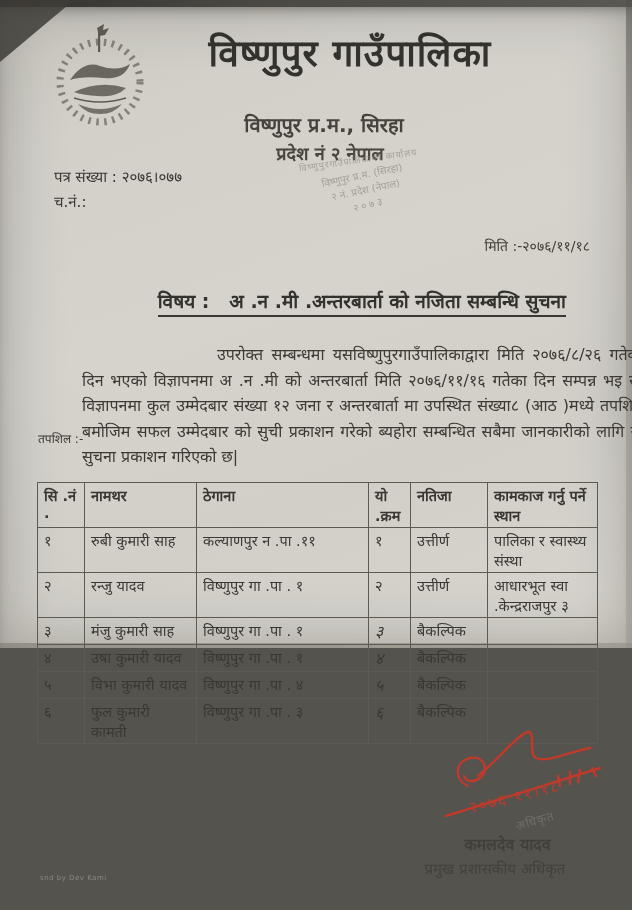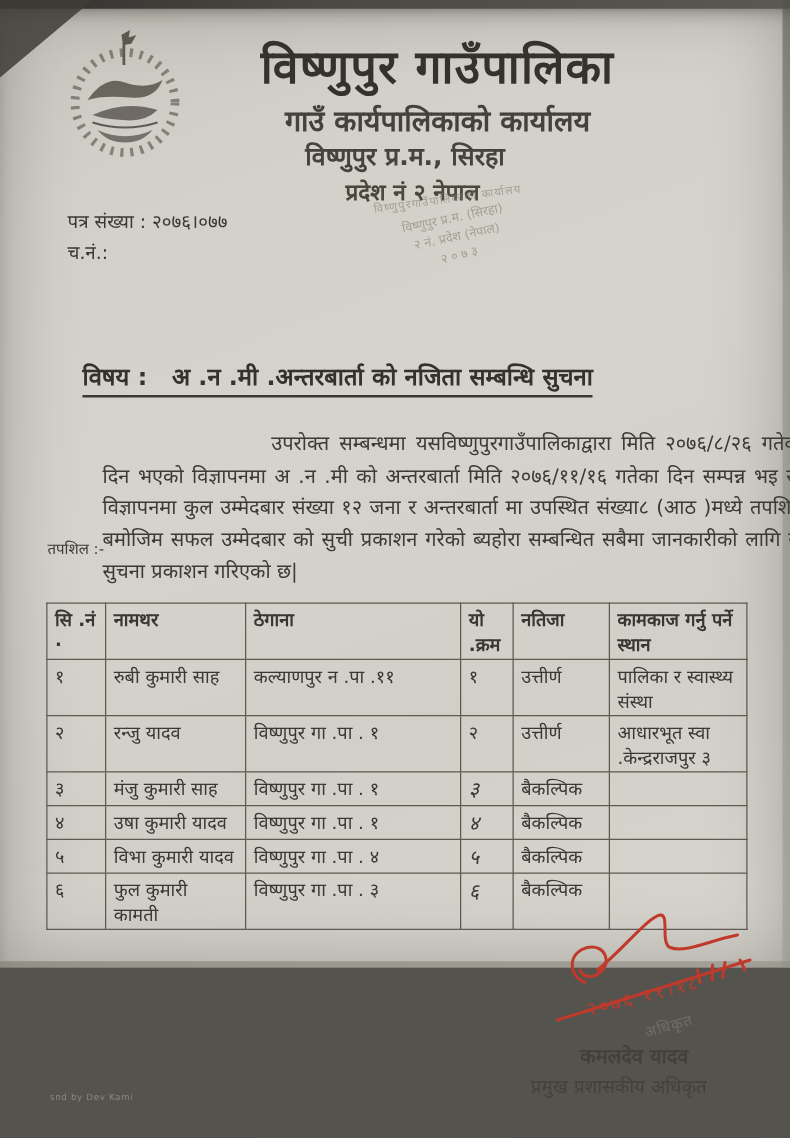--- a/index.html
+++ b/index.html
@@ -2,21 +2,21 @@
 <html><head>
 <meta charset="utf-8">
 <style>
   html,body{margin:0;padding:0;}
   body{
     width:632px;height:910px;overflow:hidden;
     background:#55534e;
     font-family:"DejaVu Sans","Liberation Sans",sans-serif;
   }
   .photo{
-    position:relative;width:632px;height:774px;
+    position:relative;width:632px;height:648px;
     background:linear-gradient(160deg,#c7c5be 0%,#d2d0c9 18%,#d5d3cc 45%,#d1cfc8 70%,#d7d5ce 100%);
     box-shadow:inset 0 0 60px rgba(60,58,52,.35), inset 0 14px 18px -12px rgba(20,18,14,.9);
     color:#3b3833;
   }
   
   .edge-top{position:absolute;top:0;left:0;width:100%;height:7px;background:linear-gradient(90deg,#33312d,#4a4843 40%,#5a5852);}
   .corner-tl{position:absolute;top:0;left:0;width:74px;height:62px;background:#3e3c37;clip-path:polygon(0 0,100% 0,0 100%);opacity:.85;}
   .edge-right{position:absolute;top:0;right:0;width:6px;height:100%;background:linear-gradient(180deg,#504e49,#8a8881 30%,#9b998f);opacity:.55;}
   .edge-bottom{position:absolute;bottom:0;left:0;width:100%;height:5px;background:linear-gradient(90deg,#7b796f,#908e84);opacity:.6;}
 
@@ -34,21 +34,21 @@
 
   .round-stamp{
     left:288px;top:152px;width:160px;height:95px;
     transform:rotate(-14deg);
     color:#817e74;opacity:.6;text-align:center;font-size:10px;line-height:15px;
   }
   .round-stamp .rs1{font-size:9px;letter-spacing:1px;transform:rotate(6deg);}
   .round-stamp .rs2{transform:rotate(2deg);}
   .round-stamp .rs3{letter-spacing:3px;}
 
-  .subject{left:66px;top:288px;width:500px;font-size:19px;font-weight:bold;text-align:left;color:#34322d;}
+  .subject{left:66px;top:288px;width:500px;font-size:19px;font-weight:bold;text-align:right;color:#34322d;}
   .subject .u{border-bottom:2px solid #3b3833;padding-bottom:3px;}
 
   .bodytext{
     left:38px;top:342px;width:562px;
     font-size:16px;line-height:25.5px;text-align:justify;text-indent:135px;
     color:#3d3a34;
     margin-left:44px;
   }
   .tapsil{left:38px;top:430px;font-size:12px;color:#3d3a34;}
 
@@ -101,34 +101,34 @@
       <path d="M53 6 l7 -4 l-1 6 l6 -2 l-4 7 l-6 1 z"></path>
       <rect x="54" y="8" width="2.2" height="22"></rect>
       <path d="M26 58 q14 -20 30 -14 q18 6 30 -2 q-6 16 -26 14 q-22 -2 -34 2 z" opacity=".9"></path>
       <path d="M30 70 q26 -12 52 -4 q-10 10 -28 8 q-16 -1 -24 -4 z" opacity=".85"></path>
       <path d="M34 82 q22 10 44 0 q-8 10 -22 10 q-14 0 -22 -10 z" opacity=".8"></path>
       <path d="M30 76 q26 8 52 0" stroke="#4a473f" stroke-width="1.5" fill="none"></path>
     </g>
   </svg>
 
   <div class="abs title center">विष्णुपुर गाउँपालिका</div>
-  <div class="abs sub1 center">गाउँ कार्यपालिकाको कार्यालय</div>
   <div class="abs sub2 center">विष्णुपुर प्र.म., सिरहा</div>
   <div class="abs sub3 center">प्रदेश नं २ नेपाल</div>
 
   <div class="abs letterno">पत्र संख्या : २०७६।०७७</div>
   <div class="abs refno">च.नं.:</div>
 
   <div class="abs round-stamp">
     <div class="rs1">विष्णुपुरगाउँपालिकाको कार्यालय</div>
     <div class="rs2">विष्णुपुर प्र.म. (सिरहा)</div>
     <div class="rs2">२ नं. प्रदेश (नेपाल)</div>
     <div class="rs3">२०७३</div>
   </div>
 
+  <div class="abs date">मिति :-२०७६/११/१८</div>
 
   <div class="abs subject">
     <span class="u"><span>विषय :</span>&nbsp;&nbsp;
     <span>अ .न .मी .अन्तरबार्ता को नजिता सम्बन्धि सुचना</span></span>
   </div>
 
   <div class="abs bodytext">उपरोक्त सम्बन्धमा यसविष्णुपुरगाउँपालिकाद्वारा मिति २०७६/८/२६ गतेका दिन भएको विज्ञापनमा अ .न .मी को अन्तरबार्ता मिति २०७६/११/१६ गतेका दिन सम्पन्न भइ सो विज्ञापनमा कुल उम्मेदबार संख्या १२ जना र अन्तरबार्ता मा उपस्थित संख्या८ (आठ )मध्ये तपशिल बमोजिम सफल उम्मेदबार को सुची प्रकाशन गरेको ब्यहोरा सम्बन्धित सबैमा जानकारीको लागि यो सुचना प्रकाशन गरिएको छ|</div>
   <div class="abs tapsil">तपशिल :-</div>
 
   <table class="results">

